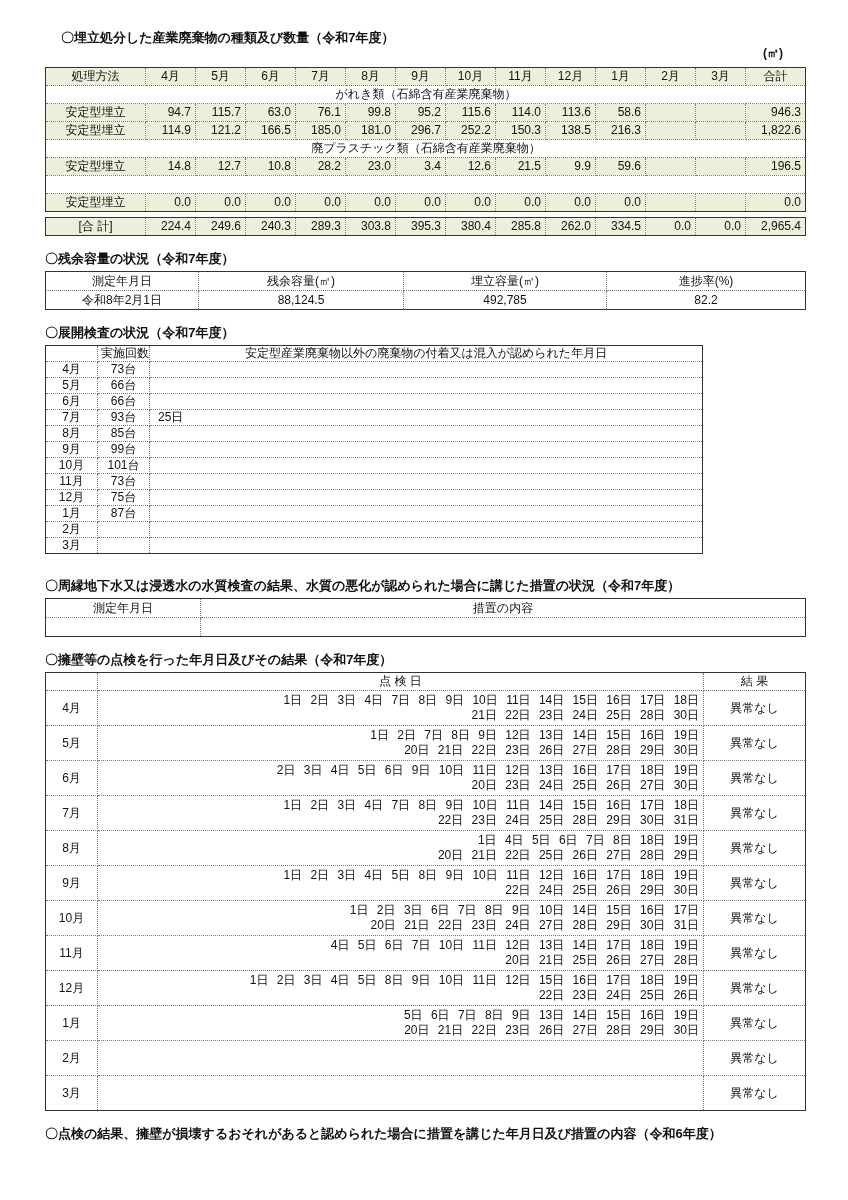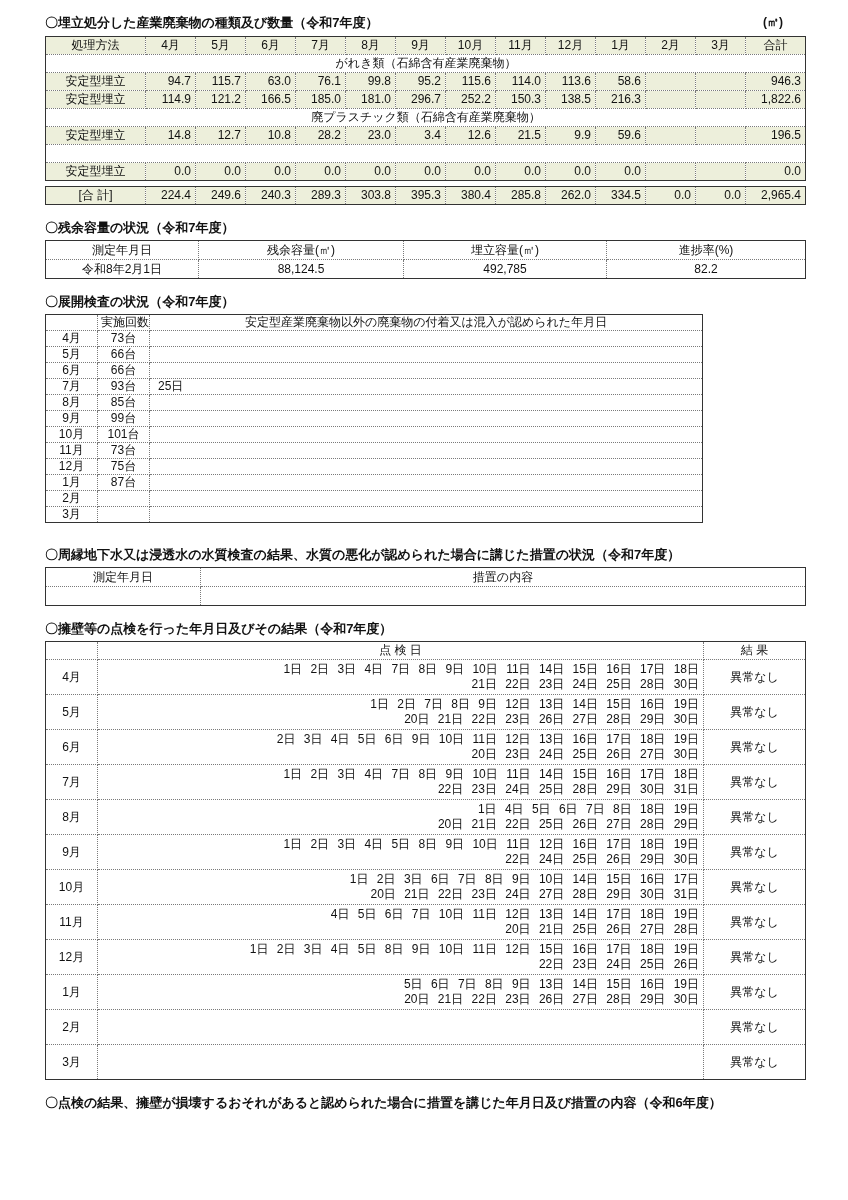--- a/index.html
+++ b/index.html
@@ -1,19 +1,19 @@
 <!DOCTYPE html>
 <html><head>
 <meta charset="utf-8">
 <style>
   html,body{margin:0;padding:0;background:#fff;}
   body{width:848px;height:1200px;overflow:hidden;font-family:"Liberation Sans","DejaVu Sans",sans-serif;color:#121212;}
   .content{padding:14px 10px 0 45px;width:793px;box-sizing:border-box;}
   .sec-head{display:flex;justify-content:space-between;align-items:flex-end;width:100%;}
-  .sec-title{font-size:13px;font-weight:bold;margin:0;line-height:16px;}
+  .sec-title{font-size:13px;font-weight:bold;margin:16px;line-height:16px;}
   .unit{font-size:12px;font-weight:bold;}
   table{border-collapse:collapse;table-layout:fixed;border:1px solid #333;}
   td{border:1px dotted #7a7a7a;font-size:12px;padding:0 3px;height:17px;overflow:hidden;white-space:nowrap;vertical-align:middle;line-height:15px;}
   .g{background:#edefdb;}
   .num{text-align:right;padding-right:4px;}
   .ctr{text-align:center;}
   .cat td{text-align:center;padding-left:4px;background:#fff;}
   #t1,#t1b{width:760px;}
   #t1{margin-top:5px;}
   #t1b{margin-top:5px;}

